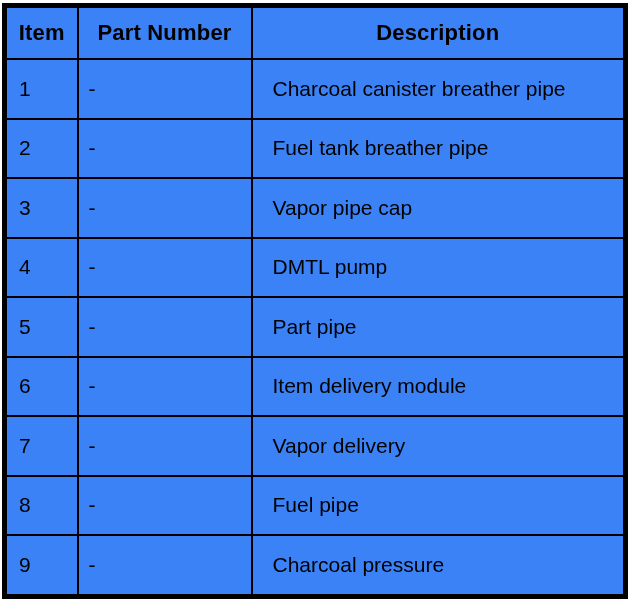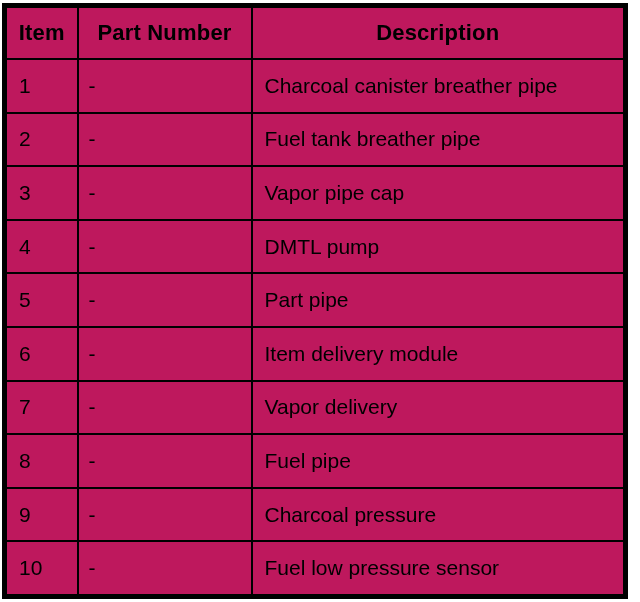--- a/index.html
+++ b/index.html
@@ -15,21 +15,21 @@
     color: #000000;
   }
   table.parts {
     position: absolute;
     left: 2px;
     top: 3px;
     width: 626px;
     height: 596px;
     border-collapse: collapse;
     table-layout: fixed;
-    background: #be185d;
+    background: #3b82f6;
   }
   table.parts, table.parts th, table.parts td {
     border: 2px solid #000000;
   }
   table.parts {
     border: 5px solid #000000;
   }
   col.col-item { width: 73px; }
   col.col-part { width: 174px; }
   col.col-desc { width: auto; }
@@ -47,21 +47,21 @@
     font-weight: normal;
     text-align: left;
     vertical-align: middle;
     height: 51px;
     padding: 0;
     white-space: nowrap;
     overflow: hidden;
   }
   table.parts td.item-cell      { padding-left: 12px; }
   table.parts td.part-cell      { padding-left: 10px; }
-  table.parts td.desc-cell      { padding-left: 12px; }
+  table.parts td.desc-cell      { padding-left: 20px; }
 </style>
 </head>
 <body>
 
 <table class="parts">
   <colgroup>
     <col class="col-item">
     <col class="col-part">
     <col class="col-desc">
   </colgroup>
@@ -111,19 +111,14 @@
       <tr>
         <td class="item-cell">8</td>
         <td class="part-cell">-</td>
         <td class="desc-cell">Fuel pipe</td>
       </tr>
       <tr>
         <td class="item-cell">9</td>
         <td class="part-cell">-</td>
         <td class="desc-cell">Charcoal pressure</td>
       </tr>
-      <tr>
-        <td class="item-cell">10</td>
-        <td class="part-cell">-</td>
-        <td class="desc-cell">Fuel low pressure sensor</td>
-      </tr>
     </tbody>
 </table>
 
 </body></html>

